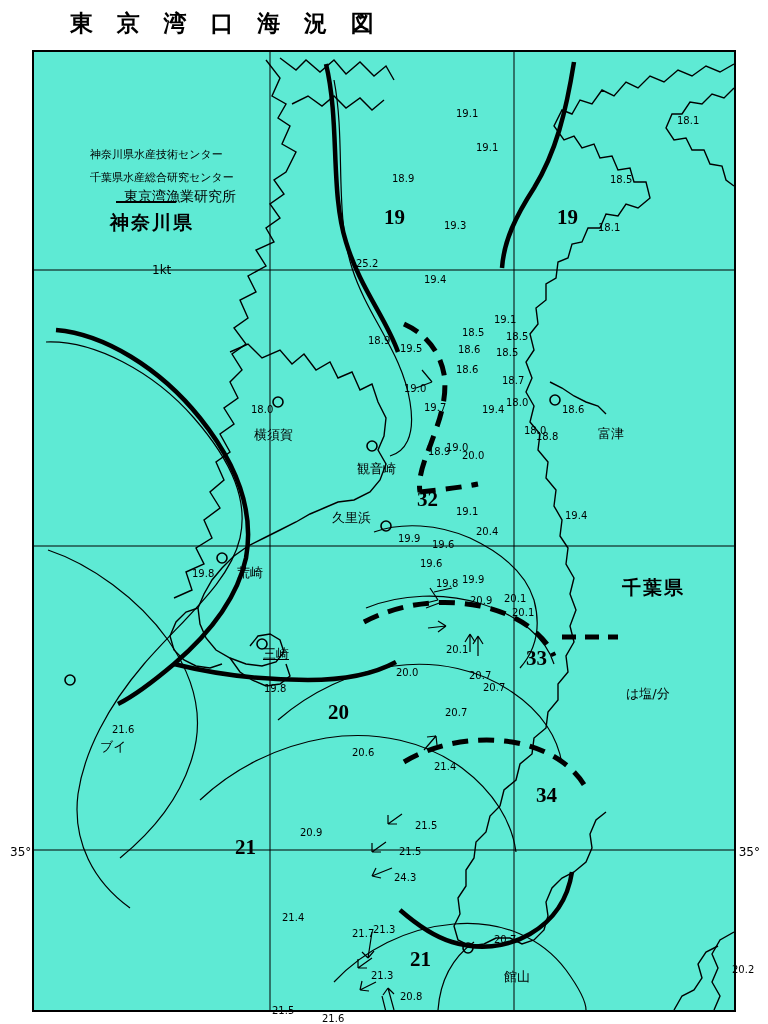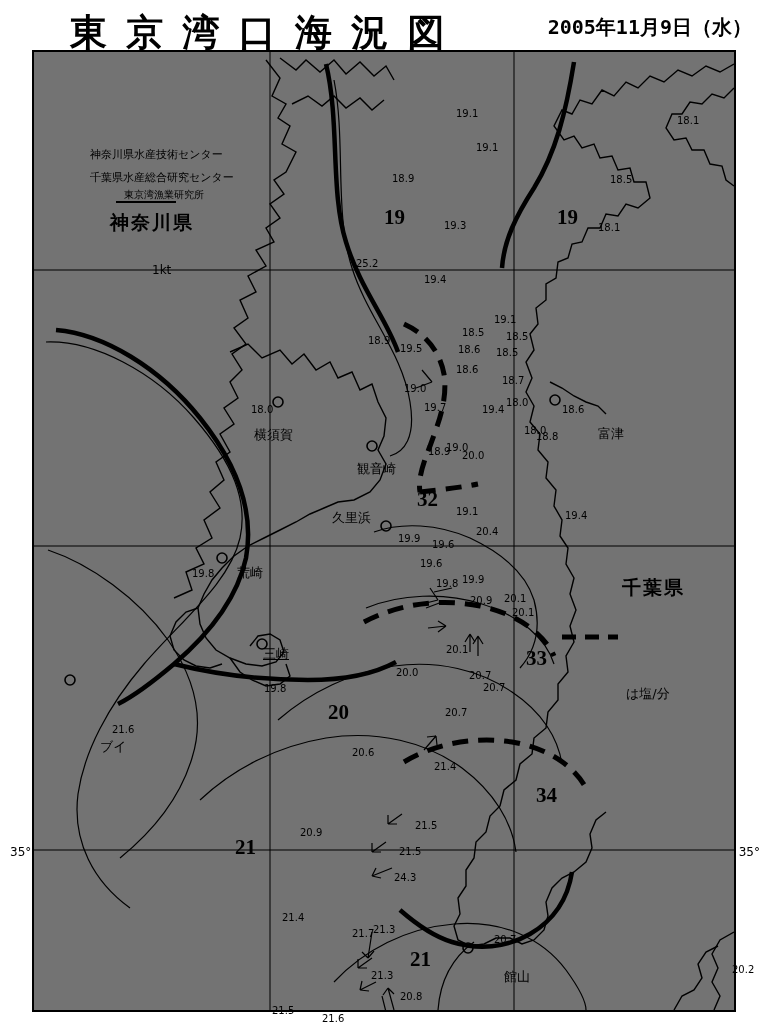--- a/index.html
+++ b/index.html
@@ -17,60 +17,60 @@
   }
   #root {
     position: relative;
     width: 768px;
     height: 1024px;
   }
   .title {
     position: absolute;
     left: 70px;
     top: 8px;
-    font-size: 37px;
+    font-size: 23px;
     font-weight: bold;
     letter-spacing: 5px;
-    font-family: Liberation Serif, serif;
+    font-family: Liberation Mono, monospace;
   }
   .date {
     position: absolute;
     right: 16px;
     top: 14px;
     font-size: 20px;
     font-weight: bold;
     font-family: "DejaVu Sans Mono", monospace;
     letter-spacing: 0px;
   }
   .map-frame {
     position: absolute;
     left: 32px;
     top: 50px;
     width: 704px;
     height: 962px;
     border: 2px solid #000;
     box-sizing: border-box;
     overflow: hidden;
-    background: #737373;
+    background: #5eead4;
   }
   svg.mapsvg {
     position: absolute;
     left: 0; top: 0;
     width: 700px;
     height: 958px;
   }
   .credit {
     position: absolute;
     font-size: 11px;
     font-family: "DejaVu Sans", sans-serif;
     white-space: nowrap;
   }
   .credit.c1 { left: 56px; top: 95px; }
   .credit.c2 { left: 56px; top: 118px; }
-  .credit.c3 { left: 90px; top: 136px; font-size: 10px; }
+  .credit.c3 { left: 90px; top: 136px; font-size: 14px; }
   .pref-label {
     position: absolute;
     font-size: 19px;
     font-weight: bold;
     letter-spacing: 2px;
   }
   .pref-kanagawa { left: 76px; top: 158px; }
   .pref-chiba { left: 588px; top: 523px; }
   .scale-label {
     position: absolute;
@@ -121,21 +121,20 @@
     top: 686px;
     font-size: 13px;
   }
 </style>
 </head>
 <body>
 
 <div id="root">
 
   <div class="title">東 京 湾 口 海 況 図</div>
-  <div class="date">2005年11月9日（水）</div>
 
   <div class="map-frame">
 
     <svg class="mapsvg" viewBox="0 0 700 958">
 
       <g stroke="#000" stroke-width="1" fill="none">
         <line x1="0" y1="218" x2="700" y2="218"></line>
         <line x1="0" y1="494" x2="700" y2="494"></line>
         <line x1="0" y1="798" x2="700" y2="798"></line>
         <line x1="236" y1="0" x2="236" y2="958"></line>

